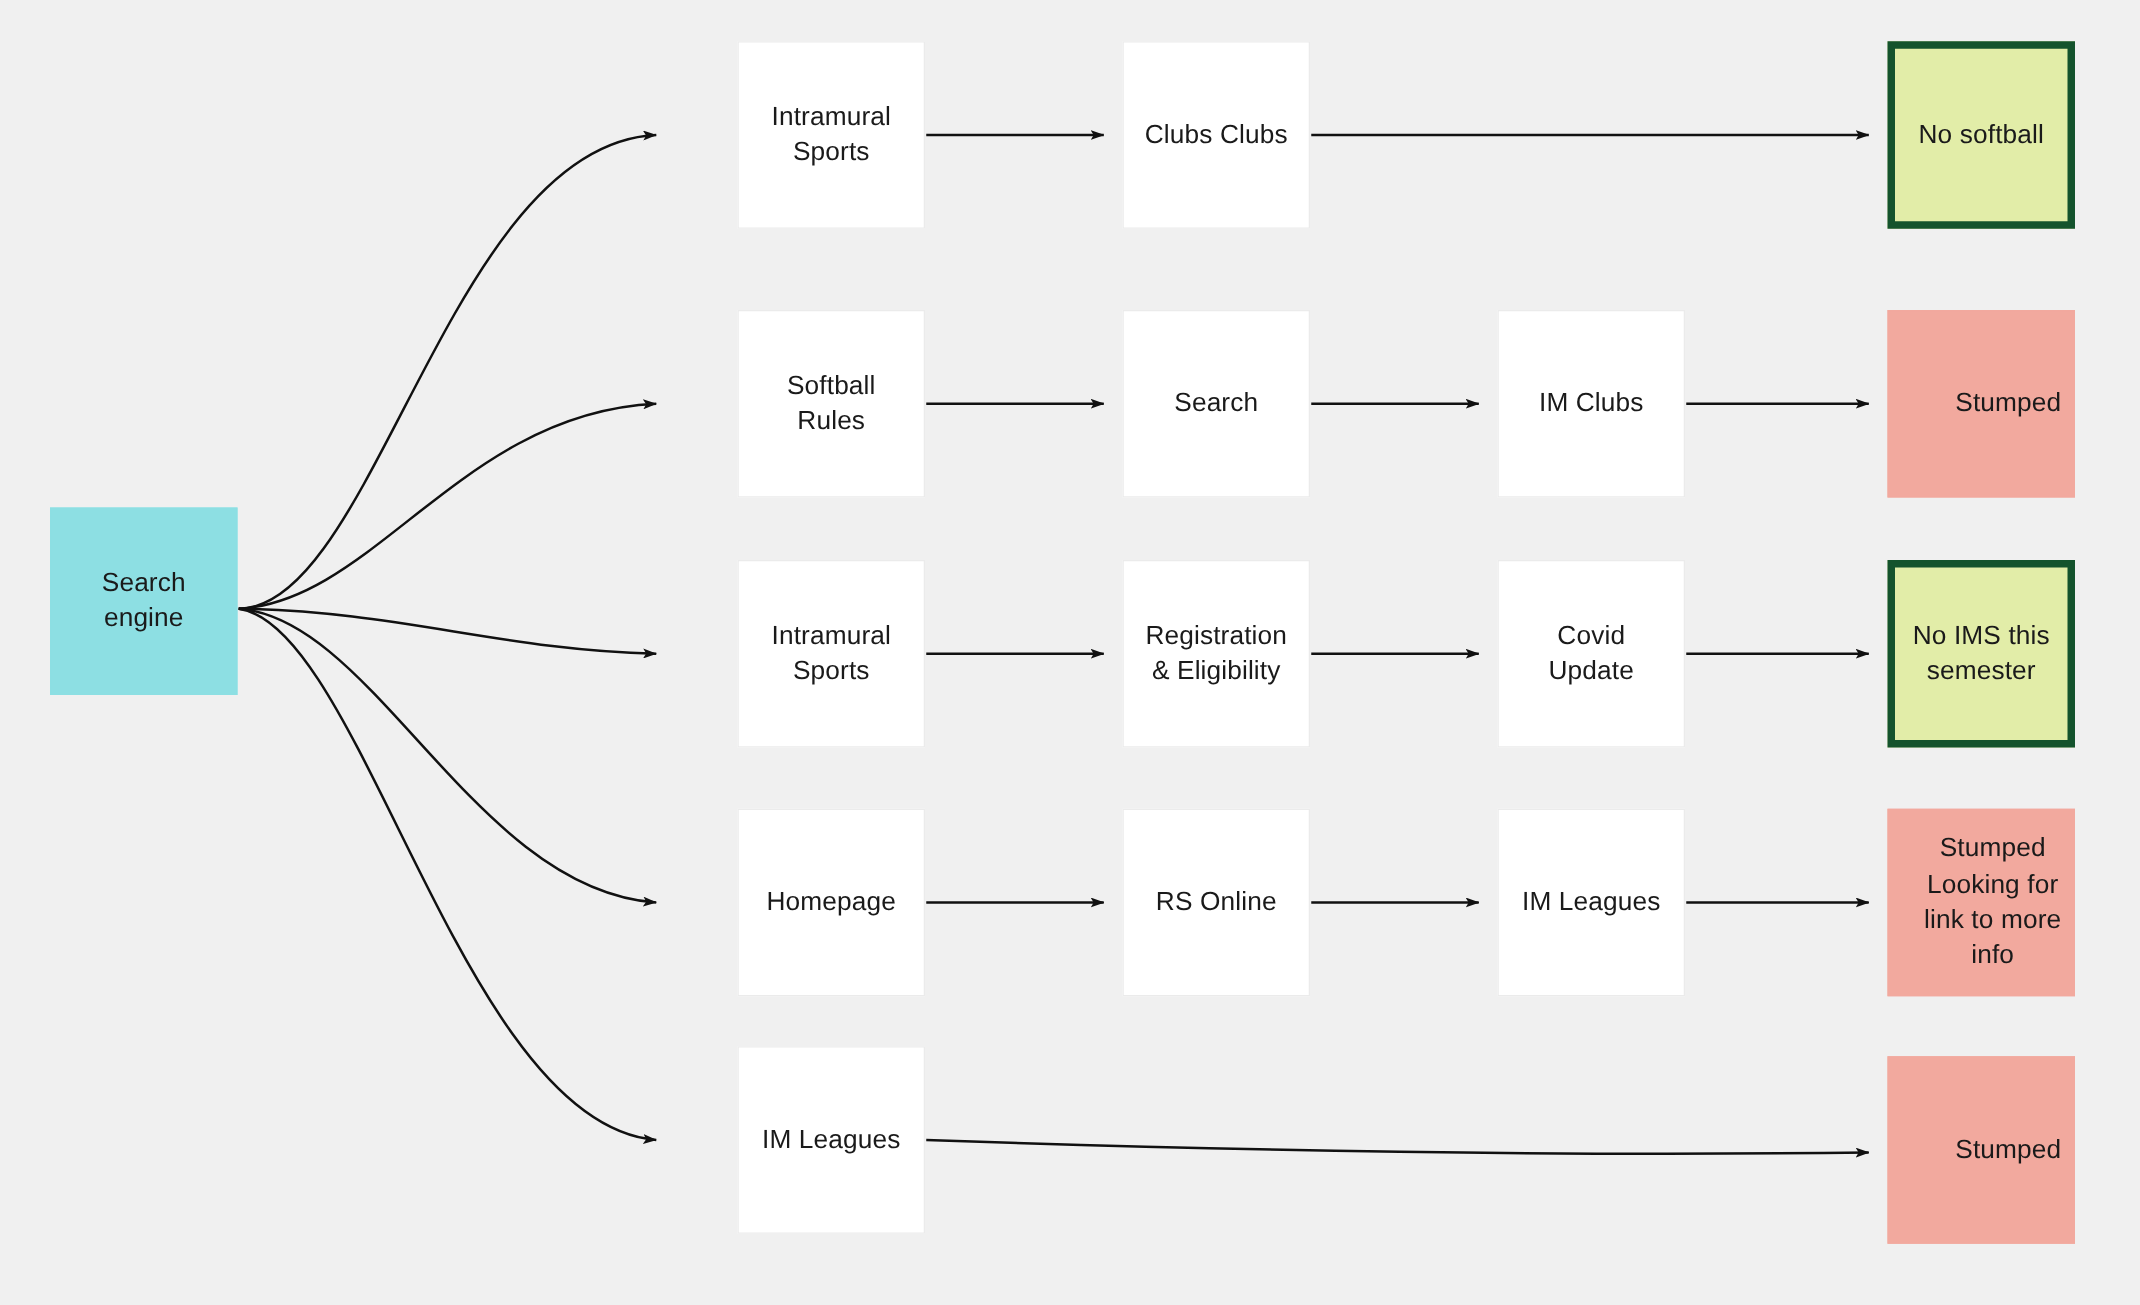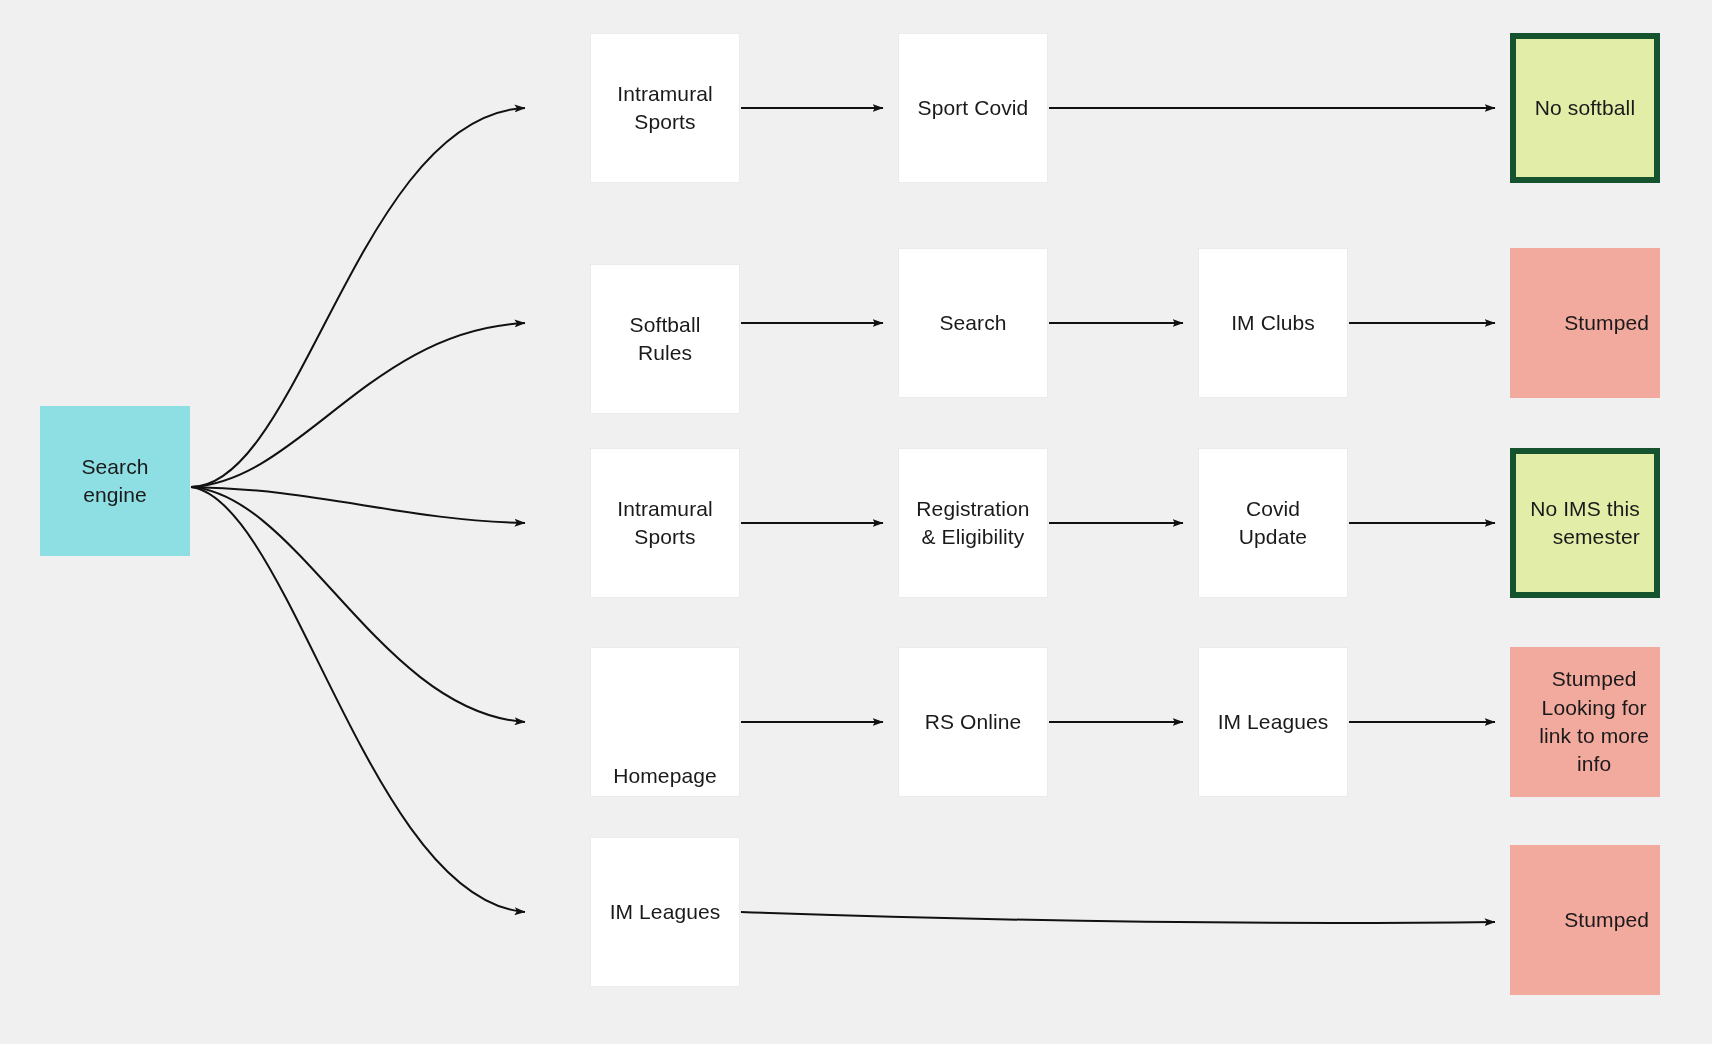--- a/index.html
+++ b/index.html
@@ -97,26 +97,26 @@
   <div id="nodes">
       <div class="node node-start" style="left: 40px; top: 406px; width: 150px; height: 150px;">
         <span class="node-label">Search
 engine</span>
       </div>
       <div class="node node-page" style="left: 590px; top: 33px; width: 150px; height: 150px;">
         <span class="node-label">Intramural
 Sports</span>
       </div>
       <div class="node node-page" style="left: 898px; top: 33px; width: 150px; height: 150px;">
-        <span class="node-label">Sport Covid</span>
+        <span class="node-label">Clubs Clubs</span>
       </div>
       <div class="node node-outcome-green" style="left: 1510px; top: 33px; width: 150px; height: 150px;">
         <span class="node-label">No softball</span>
       </div>
-      <div class="node node-page" style="left: 590px; top: 264px; width: 150px; height: 150px;">
+      <div class="node node-page" style="left: 590px; top: 248px; width: 150px; height: 150px;">
         <span class="node-label">Softball Rules</span>
       </div>
       <div class="node node-page" style="left: 898px; top: 248px; width: 150px; height: 150px;">
         <span class="node-label">Search</span>
       </div>
       <div class="node node-page" style="left: 1198px; top: 248px; width: 150px; height: 150px;">
         <span class="node-label">IM Clubs</span>
       </div>
       <div class="node node-outcome-red" style="left: 1510px; top: 248px; width: 150px; height: 150px;">
         <span class="node-label">Stumped</span>
@@ -125,25 +125,25 @@
         <span class="node-label">Intramural
 Sports</span>
       </div>
       <div class="node node-page" style="left: 898px; top: 448px; width: 150px; height: 150px;">
         <span class="node-label">Registration
 &amp; Eligibility</span>
       </div>
       <div class="node node-page" style="left: 1198px; top: 448px; width: 150px; height: 150px; align-items: center;">
         <span class="node-label">Covid Update</span>
       </div>
-      <div class="node node-outcome-green" style="left: 1510px; top: 448px; width: 150px; height: 150px; text-align: right;">
+      <div class="node node-outcome-green" style="left: 1510px; top: 448px; width: 150px; height: 150px;">
         <span class="node-label">No IMS this
 semester</span>
       </div>
-      <div class="node node-page" style="left: 590px; top: 647px; width: 150px; height: 150px; align-items: flex-end;">
+      <div class="node node-page" style="left: 590px; top: 647px; width: 150px; height: 150px;">
         <span class="node-label">Homepage</span>
       </div>
       <div class="node node-page" style="left: 898px; top: 647px; width: 150px; height: 150px; text-align: right;">
         <span class="node-label">RS Online</span>
       </div>
       <div class="node node-page" style="left: 1198px; top: 647px; width: 150px; height: 150px;">
         <span class="node-label">IM Leagues</span>
       </div>
       <div class="node node-outcome-red" style="left: 1510px; top: 647px; width: 150px; height: 150px;">
         <span class="node-label">Stumped

